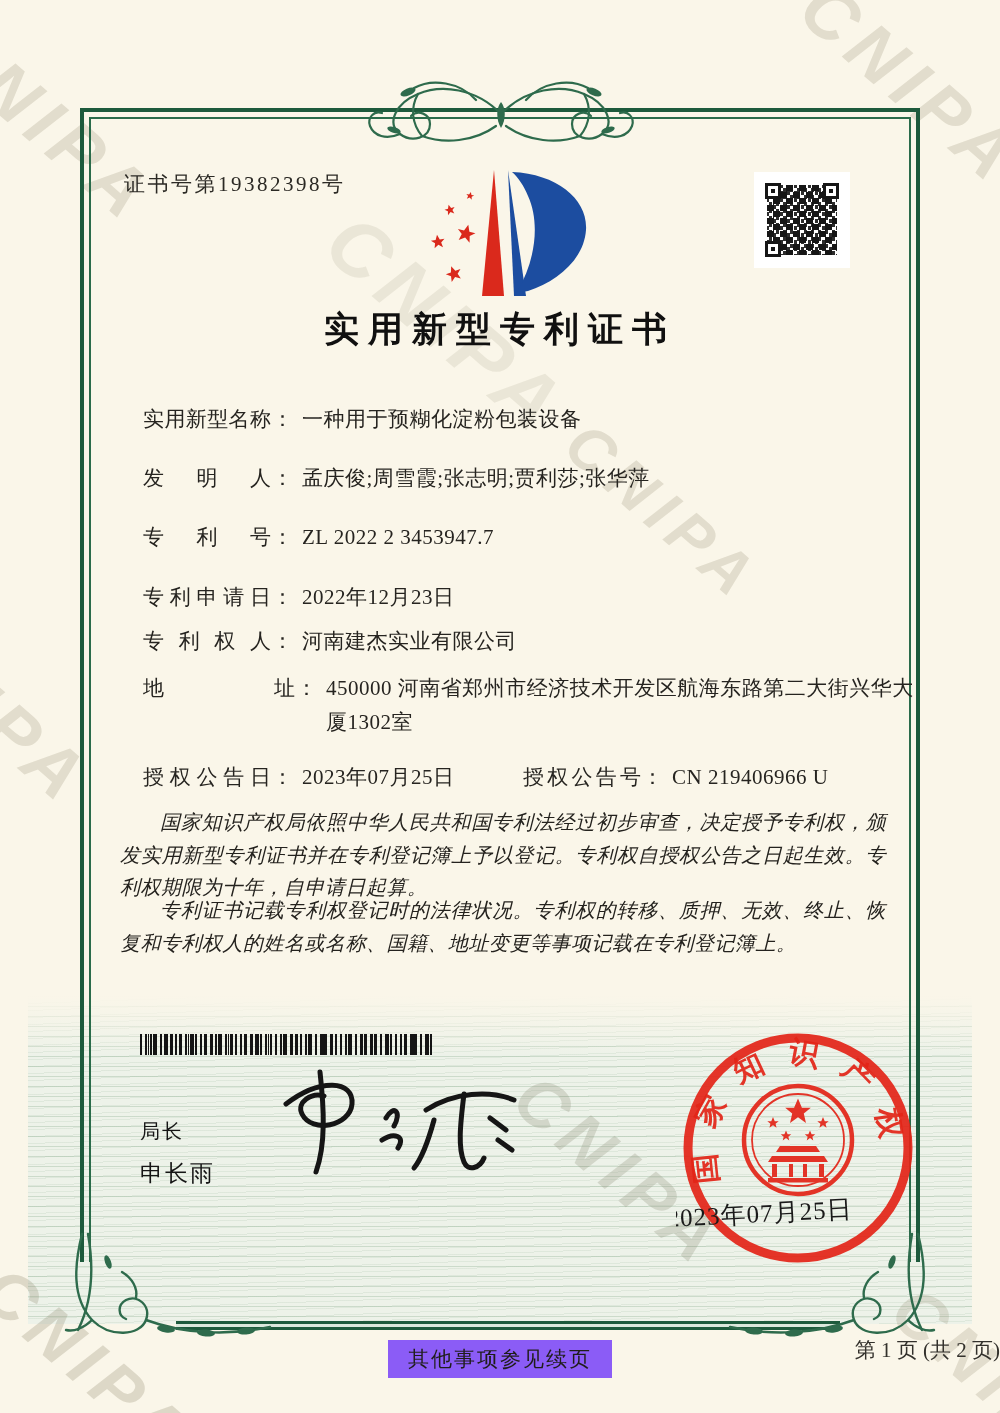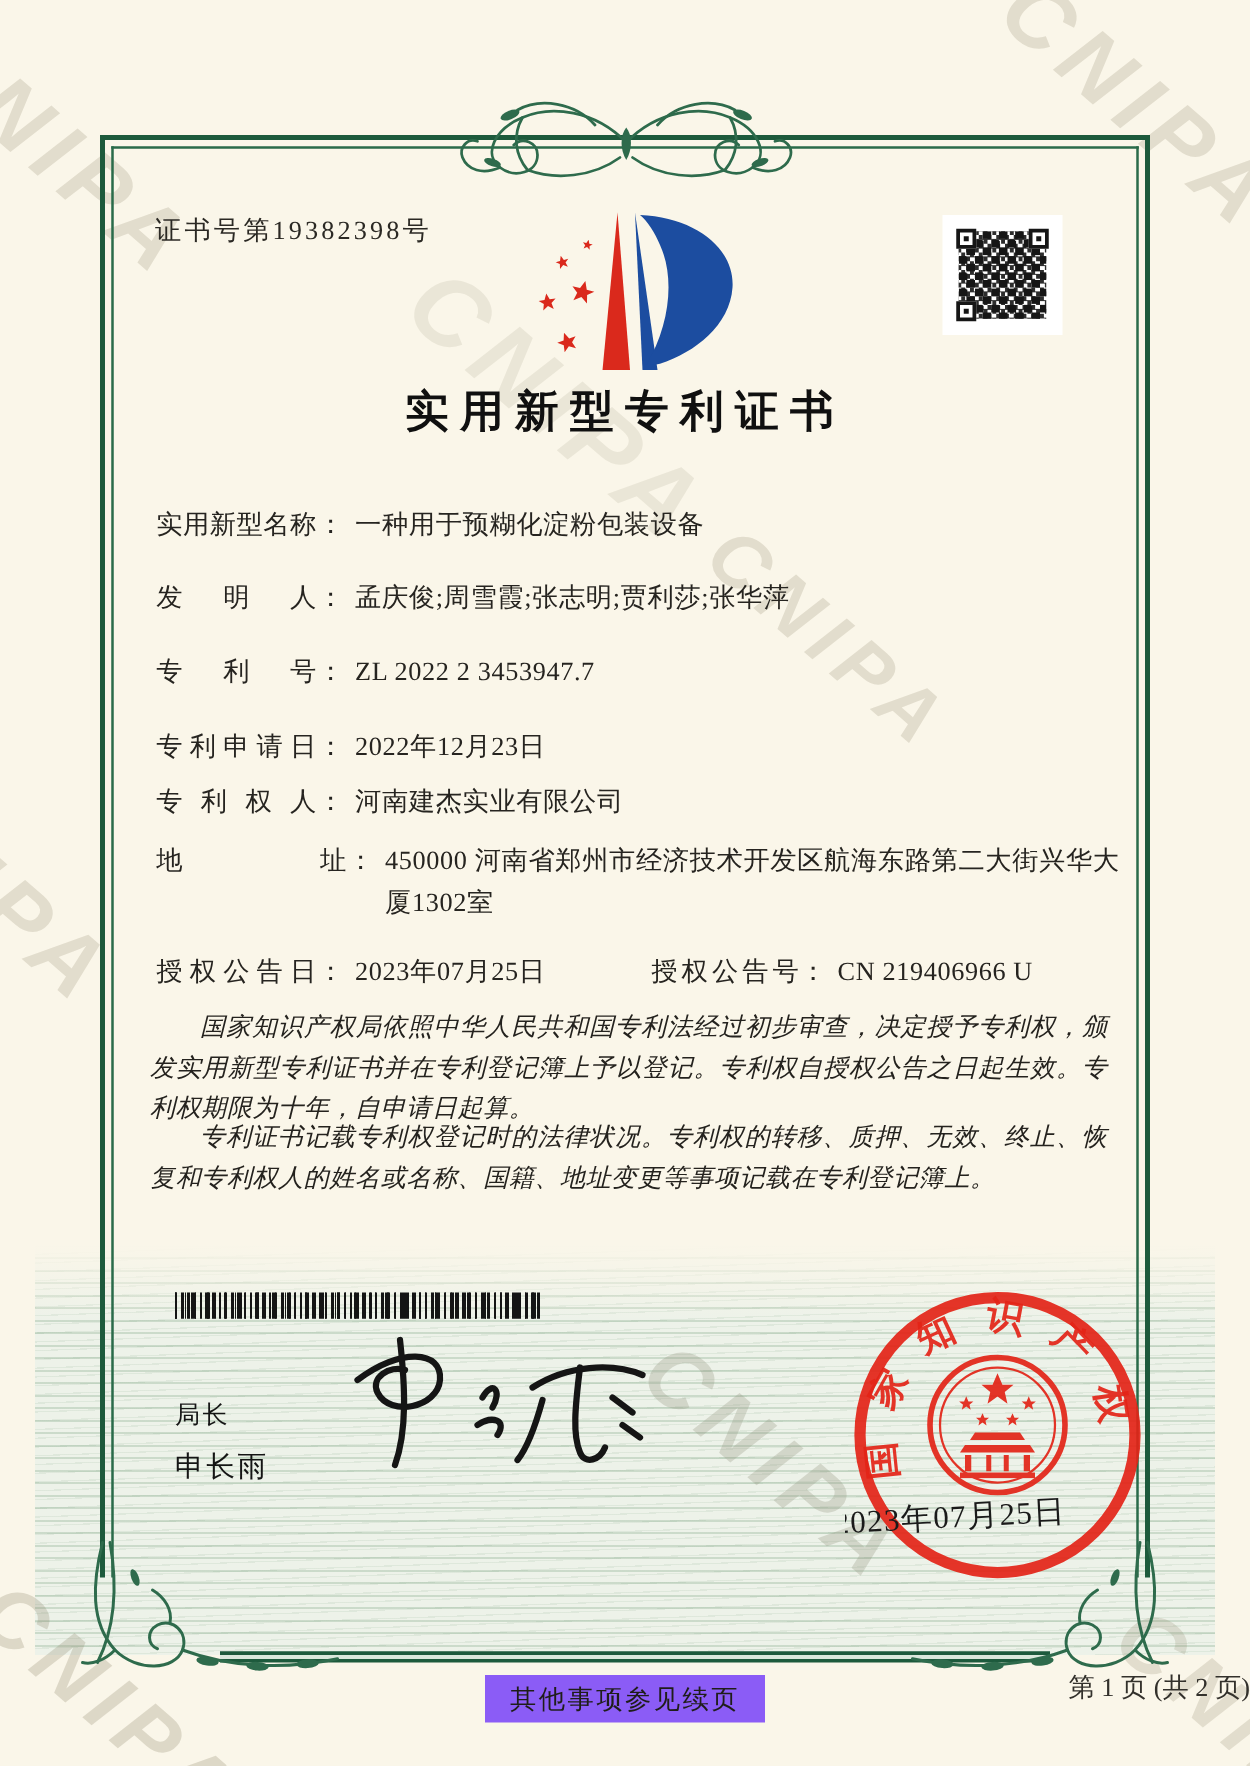--- a/index.html
+++ b/index.html
@@ -54,25 +54,25 @@
   .qr-f{position:absolute;width:16px;height:16px;border:3px solid #161616;background:#fff;box-sizing:border-box;}
   .qr-f::after{content:"";position:absolute;left:3px;top:3px;width:4px;height:4px;background:#161616;}
   .qr-f1{left:11px;top:11px;} .qr-f2{right:11px;top:11px;} .qr-f3{left:11px;bottom:11px;}
 
   .title{position:absolute;left:0;right:0;top:306px;margin:0;text-align:center;z-index:3;
       font-size:35px;font-weight:700;letter-spacing:9px;color:#101010;}
 
   
   .field{position:absolute;left:125px;z-index:3;font-size:21px;color:#262420;line-height:34px;}
   .fld-label{display:inline-block;width:128px;text-align:justify;text-align-last:justify;
-      vertical-align:top;}
+      vertical-align:top;margin-left:18px;}
   .fld-label.wide{width:152px;}
   .fld-colon{margin:0 9px 0 1px;vertical-align:top;}
   .fld-value{display:inline-block;vertical-align:top;max-width:620px;letter-spacing:.5px;}
-  .fld-group2{position:absolute;left:396px;top:0;white-space:nowrap;}
+  .fld-group2{position:absolute;left:380px;top:0;white-space:nowrap;}
   .fld-label.auto{width:118px;}
 
   
   .para{position:absolute;left:120px;width:766px;margin:0;z-index:3;font-size:20px;
       line-height:32.5px;color:#24221e;text-indent:2em;text-align:justify;letter-spacing:.5px;font-style:italic;}
   .para1{top:806px;} .para2{top:894px;}
 
   
   .barcode{position:absolute;left:140px;top:1034px;width:292px;height:21px;z-index:3;
       background-image:

